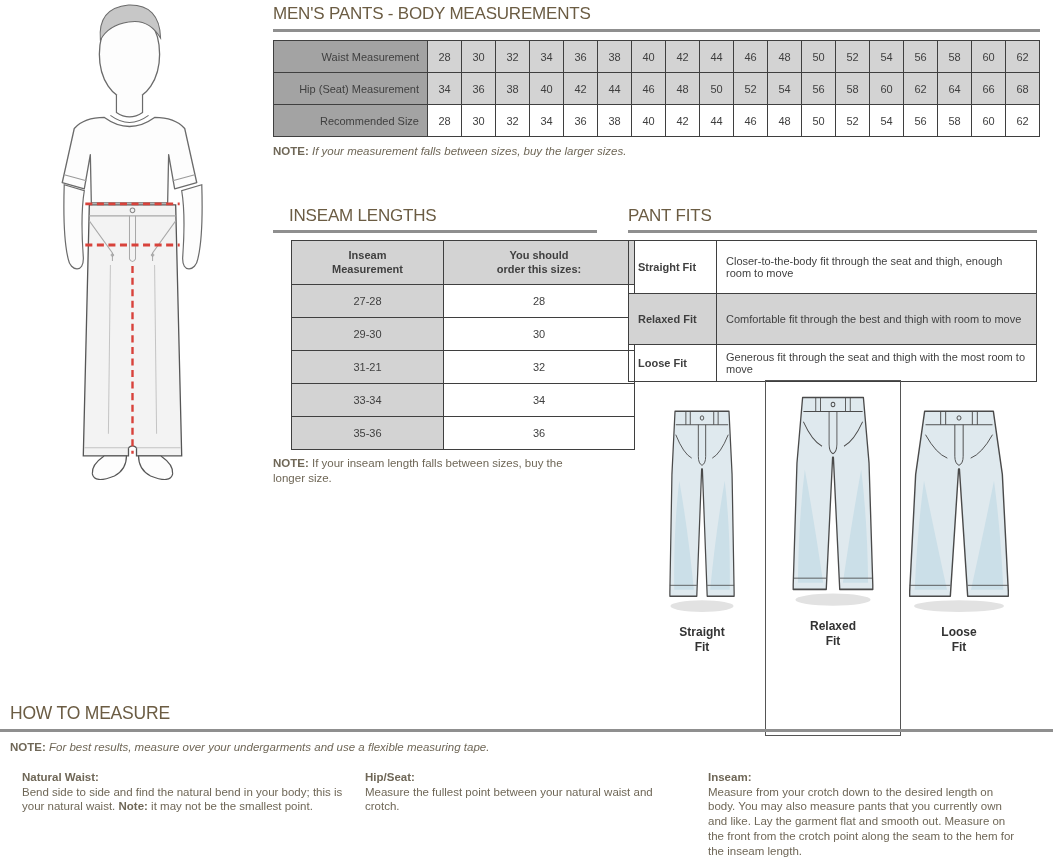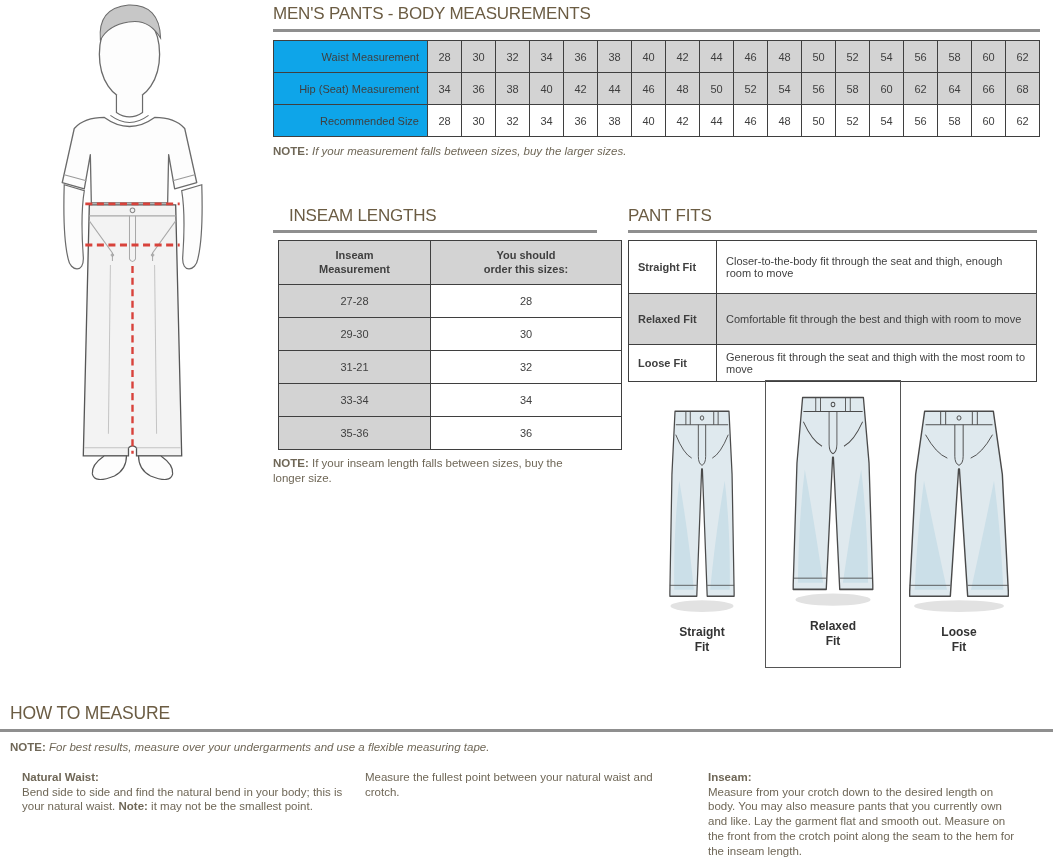--- a/index.html
+++ b/index.html
@@ -9,24 +9,24 @@
   .section-title{position:absolute;font-size:17px;font-weight:normal;color:#6b5c43;letter-spacing:-0.2px;white-space:nowrap;}
   .rule{position:absolute;height:3px;background:#8f8f8f;}
 
   table{border-collapse:collapse;table-layout:fixed;position:absolute;}
   td{border:1px solid #3f3f3f;font-size:11px;color:#3f3f3f;text-align:center;vertical-align:middle;padding:0;}
   .gray{background:#d3d3d3;}
 
   
   #bm-table{left:273px;top:40px;width:767px;}
   #bm-table td{height:31px;}
-  #bm-table td.label{width:145px;text-align:right;padding-right:8px;background:#0ea5e9;}
-
-  
-  #in-table{left:278px;top:240px;width:344px;}
+  #bm-table td.label{width:145px;text-align:right;padding-right:8px;background:#a3a3a3;}
+
+  
+  #in-table{left:291px;top:240px;width:344px;}
   #in-table td{height:32px;}
   #in-table td.hdr{height:43px;font-weight:bold;background:#d3d3d3;white-space:pre-line;line-height:1.25;}
   #in-table col.c1{width:152px;}
 
   
   #pf-table{left:628px;top:240px;width:409px;}
   #pf-table td{text-align:left;padding:0 9px;}
   #pf-table td.name{font-weight:bold;width:69px;}
   #pf-table tr.r0 td{height:52px;}
   #pf-table tr.r1 td{height:50px;}
@@ -35,21 +35,21 @@
   .note{position:absolute;font-size:11.5px;color:#6f6757;line-height:1.3;}
   .note b{font-weight:bold;}
 
   
   .figure-wrap{position:absolute;left:58px;top:2px;width:150px;height:490px;}
 
   
   .fit-col{position:absolute;text-align:center;}
   .fit-straight{left:656px;top:404px;width:92px;}
   .fit-loose{left:908px;top:404px;width:102px;}
-  .fit-relaxed-box{position:absolute;left:765px;top:380px;width:136px;height:288px;border:1px solid #555;text-align:center;box-sizing:border-box;}
+  .fit-relaxed-box{position:absolute;left:765px;top:380px;width:136px;height:356px;border:1px solid #555;text-align:center;box-sizing:border-box;}
   .fit-relaxed-box .pants-art{margin-top:9px;}
   .fit-label{font-size:12px;font-weight:bold;color:#333;line-height:1.25;white-space:pre-line;margin-top:5px;}
 
   
   .measure-col{position:absolute;top:770px;font-size:11.5px;color:#6f6757;line-height:1.28;}
   .measure-col .mc-head{font-weight:bold;display:block;}
   .mc-1{left:22px;width:322px;}
   .mc-2{left:365px;width:308px;}
   .mc-3{left:708px;width:307px;}
 </style>
@@ -276,20 +276,21 @@
   <div class="note" style="left:10px;top:740px;width:700px;">
     <b>NOTE:</b>
     <i>For best results, measure over your undergarments and use a flexible measuring tape.</i>
   </div>
 
   <div class="measure-col mc-1">
     <span class="mc-head">Natural Waist:</span>
     <span>Bend side to side and find the natural bend in your body; this is your natural waist. </span><b>Note:</b><span> it may not be the smallest point.</span>
   </div>
   <div class="measure-col mc-2">
+    <span class="mc-head">Hip/Seat:</span>
     <span>Measure the fullest point between your natural waist and crotch.</span>
   </div>
   <div class="measure-col mc-3">
     <span class="mc-head">Inseam:</span>
     <span>Measure from your crotch down to the desired length on body. You may also measure pants that you currently own and like. Lay the garment flat and smooth out. Measure on the front from the crotch point along the seam to the hem for the inseam length.</span>
   </div>
 
 </div>
 
 </body></html>

